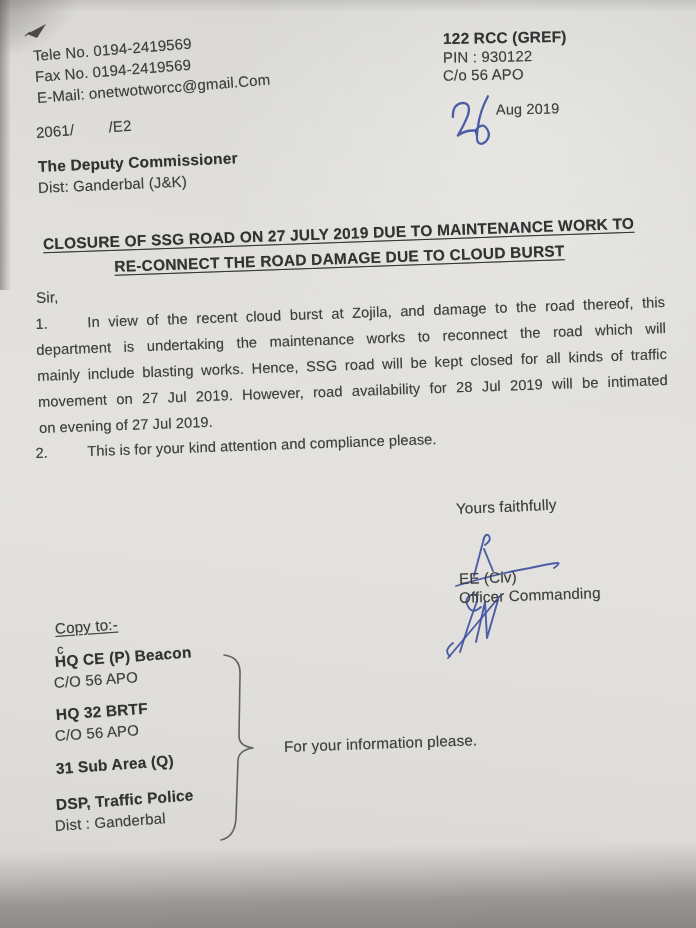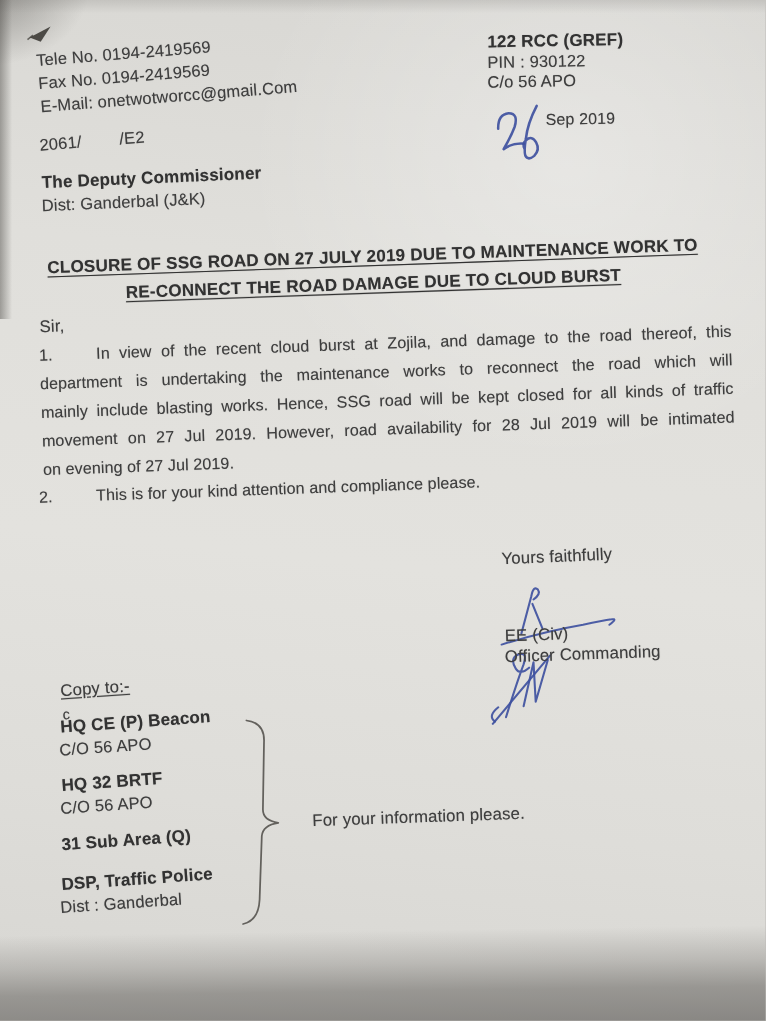--- a/index.html
+++ b/index.html
@@ -69,21 +69,21 @@
   <div class="t" style="left:36px;top:124px;transform:rotate(-4.5deg);transform-origin:0 50%;">2061/        /E2</div>
 
   <div class="t b" style="left:443px;top:29px;font-size:15.5px;transform:rotate(-1deg);">122 RCC (GREF)</div>
   <div class="t" style="left:443px;top:48px;transform:rotate(-1deg);">PIN : 930122</div>
   <div class="t" style="left:443px;top:66px;transform:rotate(-1deg);">C/o 56 APO</div>
 
   <svg style="left:444px;top:88px;transform:rotate(-6deg);" width="56" height="58" viewBox="0 0 56 58">
     <path class="ink" stroke-width="2.3" d="M9,27 Q10,14 20,14 Q29,15 24,27 Q20,35 12,46 Q20,41 31,43"></path>
     <path class="ink" stroke-width="2.3" d="M46,10 Q36,25 33,39 Q30,50 31,54 Q33,59 39,55 Q45,50 42,43 Q39,36 33,40 Q29,43 31,48"></path>
   </svg>
-  <div class="t" style="left:496px;top:100px;font-size:14.5px;transform:rotate(-1deg);">Sep 2019</div>
+  <div class="t" style="left:496px;top:100px;font-size:14.5px;transform:rotate(-1deg);">Aug 2019</div>
 
   <div class="t b" style="left:38px;top:158px;font-size:15.5px;transform:rotate(-2.5deg);transform-origin:0 50%;">The Deputy Commissioner</div>
   <div class="t" style="left:38px;top:179px;transform:rotate(-2.5deg);transform-origin:0 50%;">Dist: Ganderbal (J&amp;K)</div>
 
   <div class="subject">
     <div>CLOSURE OF SSG ROAD ON 27 JULY 2019 DUE TO MAINTENANCE WORK TO</div>
     <div>RE-CONNECT THE ROAD DAMAGE DUE TO CLOUD BURST</div>
   </div>
 
   <div class="t" style="left:36px;top:289px;font-size:15.2px;transform:rotate(-2.2deg);transform-origin:0 50%;">Sir,</div>

